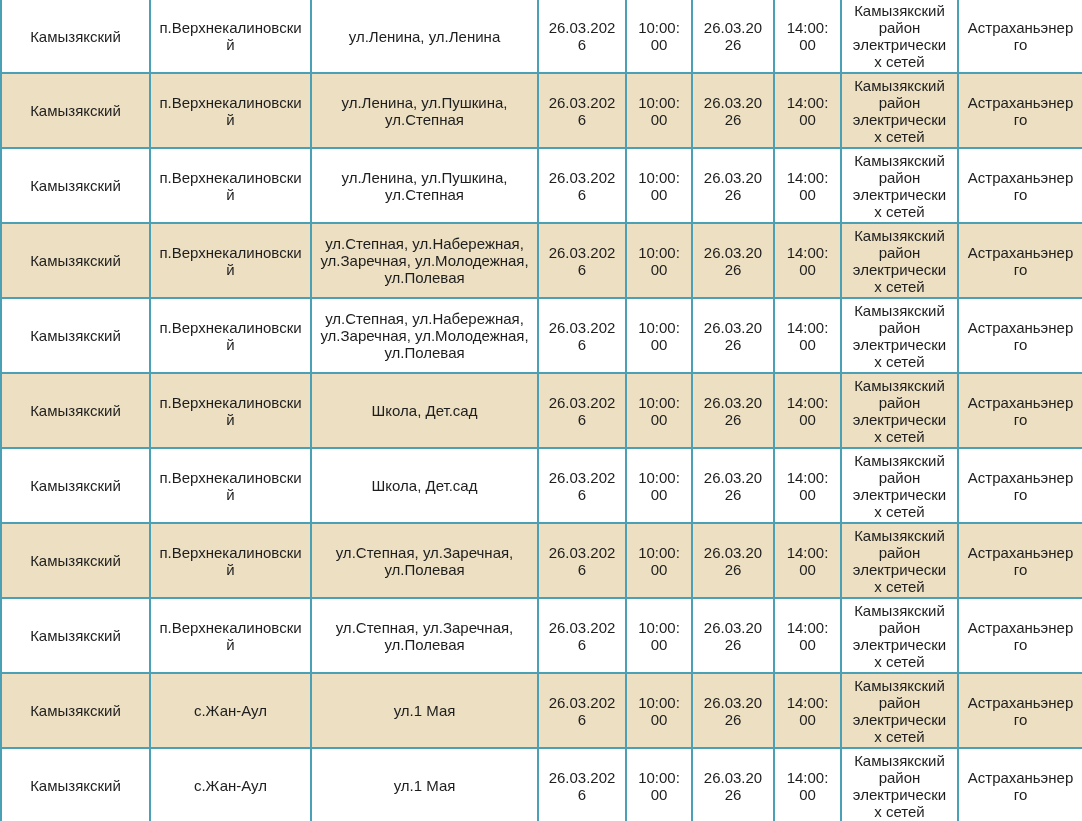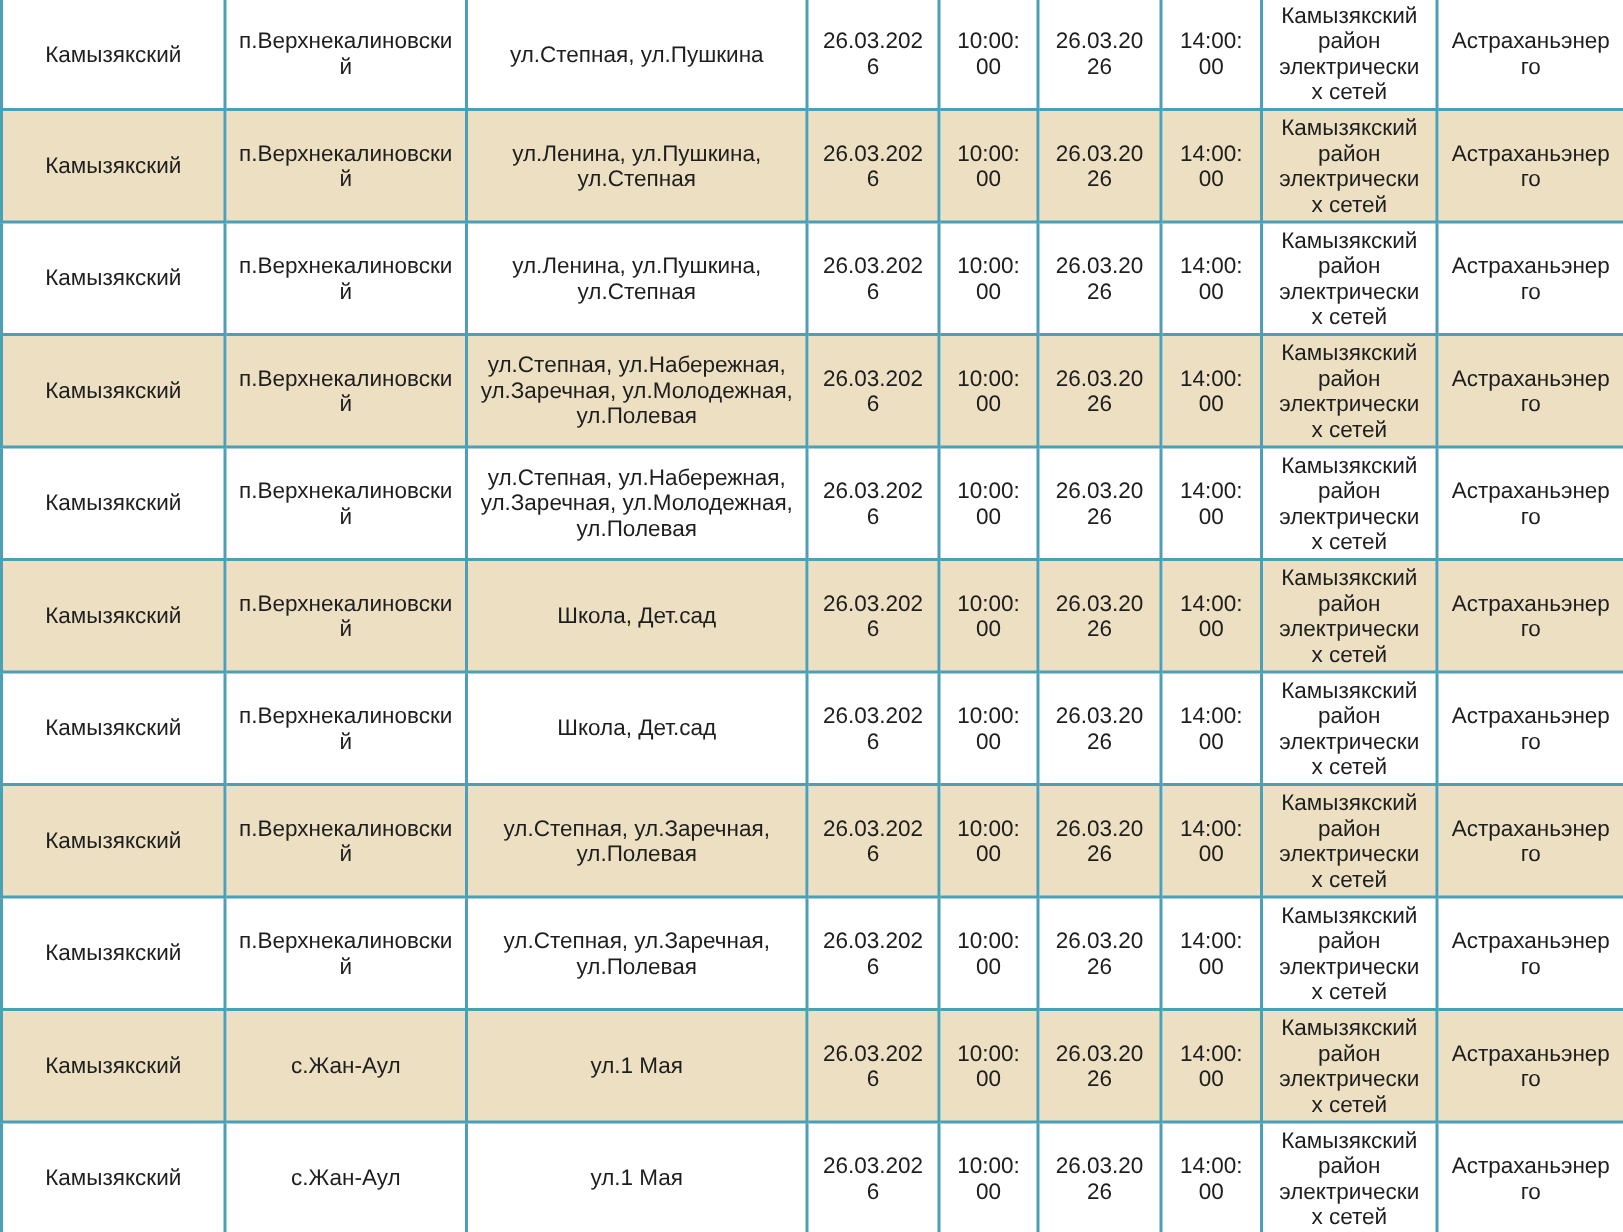--- a/index.html
+++ b/index.html
@@ -63,21 +63,21 @@
     <col class="c-start-time">
     <col class="c-end-date">
     <col class="c-end-time">
     <col class="c-res">
     <col class="c-company">
   </colgroup>
   <tbody>
       <tr>
         <td>Камызякский</td>
         <td>п.Верхнекалиновский</td>
-        <td>ул.Степная, ул.Пушкина</td>
+        <td>ул.Ленина, ул.Ленина</td>
         <td>26.03.2026</td>
         <td>10:00:00</td>
         <td>26.03.2026</td>
         <td>14:00:00</td>
         <td>Камызякский район электрических сетей</td>
         <td>Астраханьэнерго</td>
       </tr>
       <tr class="shaded">
         <td>Камызякский</td>
         <td>п.Верхнекалиновский</td>

